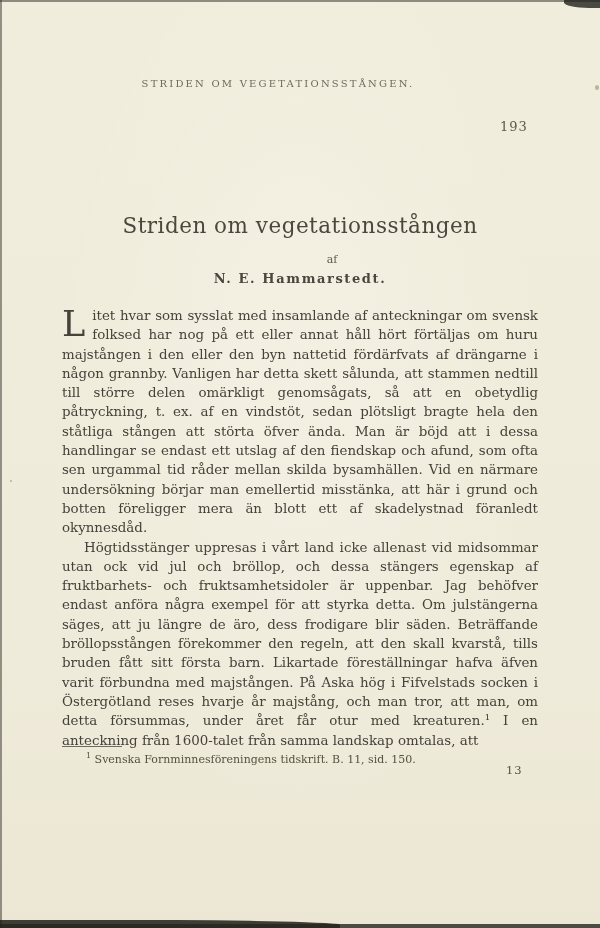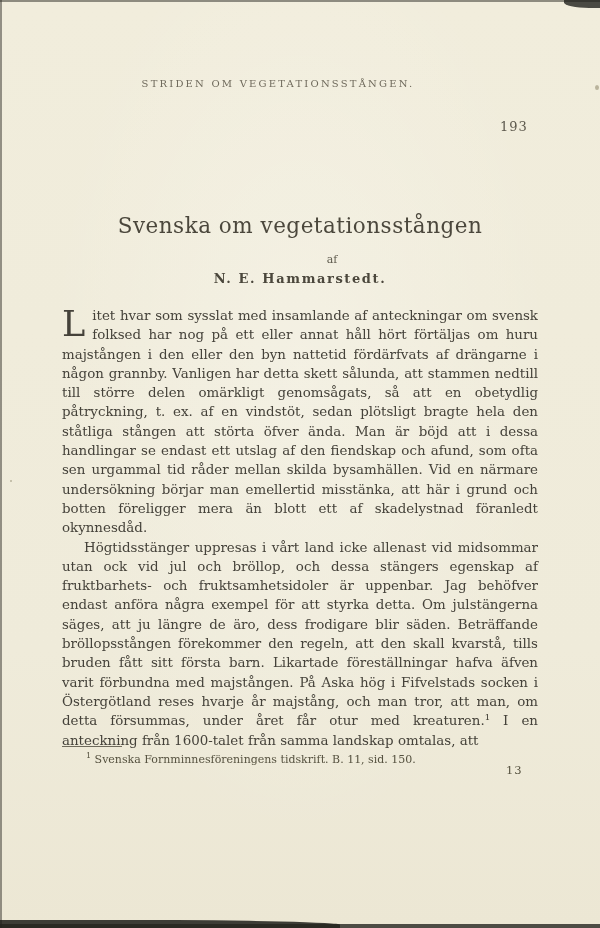--- a/index.html
+++ b/index.html
@@ -95,21 +95,21 @@
 <div class="edge-left"></div>
 <div class="edge-corner-tr"></div>
 <div class="edge-bottom-1"></div>
 <div class="edge-bottom-2"></div>
 <div class="speck speck1"></div>
 <div class="speck speck2"></div>
 
 <div class="running-title">STRIDEN OM VEGETATIONSSTÅNGEN.</div>
 <div class="page-number">193</div>
 
-<div class="article-title">Svenska om vegetationsstången</div>
+<div class="article-title">Striden om vegetationsstången</div>
 <div class="byline-prefix">af</div>
 <div class="author-name">N. E. Hammarstedt.</div>
 
 <div class="body-text">
   <p><span class="drop-cap">L</span><span>itet hvar som sysslat med insamlande af anteckningar om svensk folksed har nog på ett eller annat håll hört förtäljas om huru majstången i den eller den byn nattetid fördärfvats af drängarne i någon grannby. Vanligen har detta skett sålunda, att stammen nedtill till större delen omärkligt genomsågats, så att en obetydlig påtryckning, t. ex. af en vindstöt, sedan plötsligt bragte hela den ståtliga stången att störta öfver ända. Man är böjd att i dessa handlingar se endast ett utslag af den fiendskap och afund, som ofta sen urgammal tid råder mellan skilda bysamhällen. Vid en närmare undersökning börjar man emellertid misstänka, att här i grund och botten föreligger mera än blott ett af skadelystnad föranledt okynnesdåd.</span></p>
   <p class="para-indent">Högtidsstänger uppresas i vårt land icke allenast vid midsommar utan ock vid jul och bröllop, och dessa stängers egenskap af fruktbarhets- och fruktsamhetsidoler är uppenbar. Jag behöfver endast anföra några exempel för att styrka detta. Om julstängerna säges, att ju längre de äro, dess frodigare blir säden. Beträffande bröllopsstången förekommer den regeln, att den skall kvarstå, tills bruden fått sitt första barn. Likartade föreställningar hafva äfven varit förbundna med majstången. På Aska hög i Fifvelstads socken i Östergötland reses hvarje år majstång, och man tror, att man, om detta försummas, under året får otur med kreaturen.¹ I en anteckning från 1600-talet från samma landskap omtalas, att</p>
 </div>
 
 <div class="footnote-rule"></div>
 <div class="footnote"><sup>1</sup> <span>Svenska Fornminnesföreningens tidskrift. B. 11, sid. 150.</span></div>

